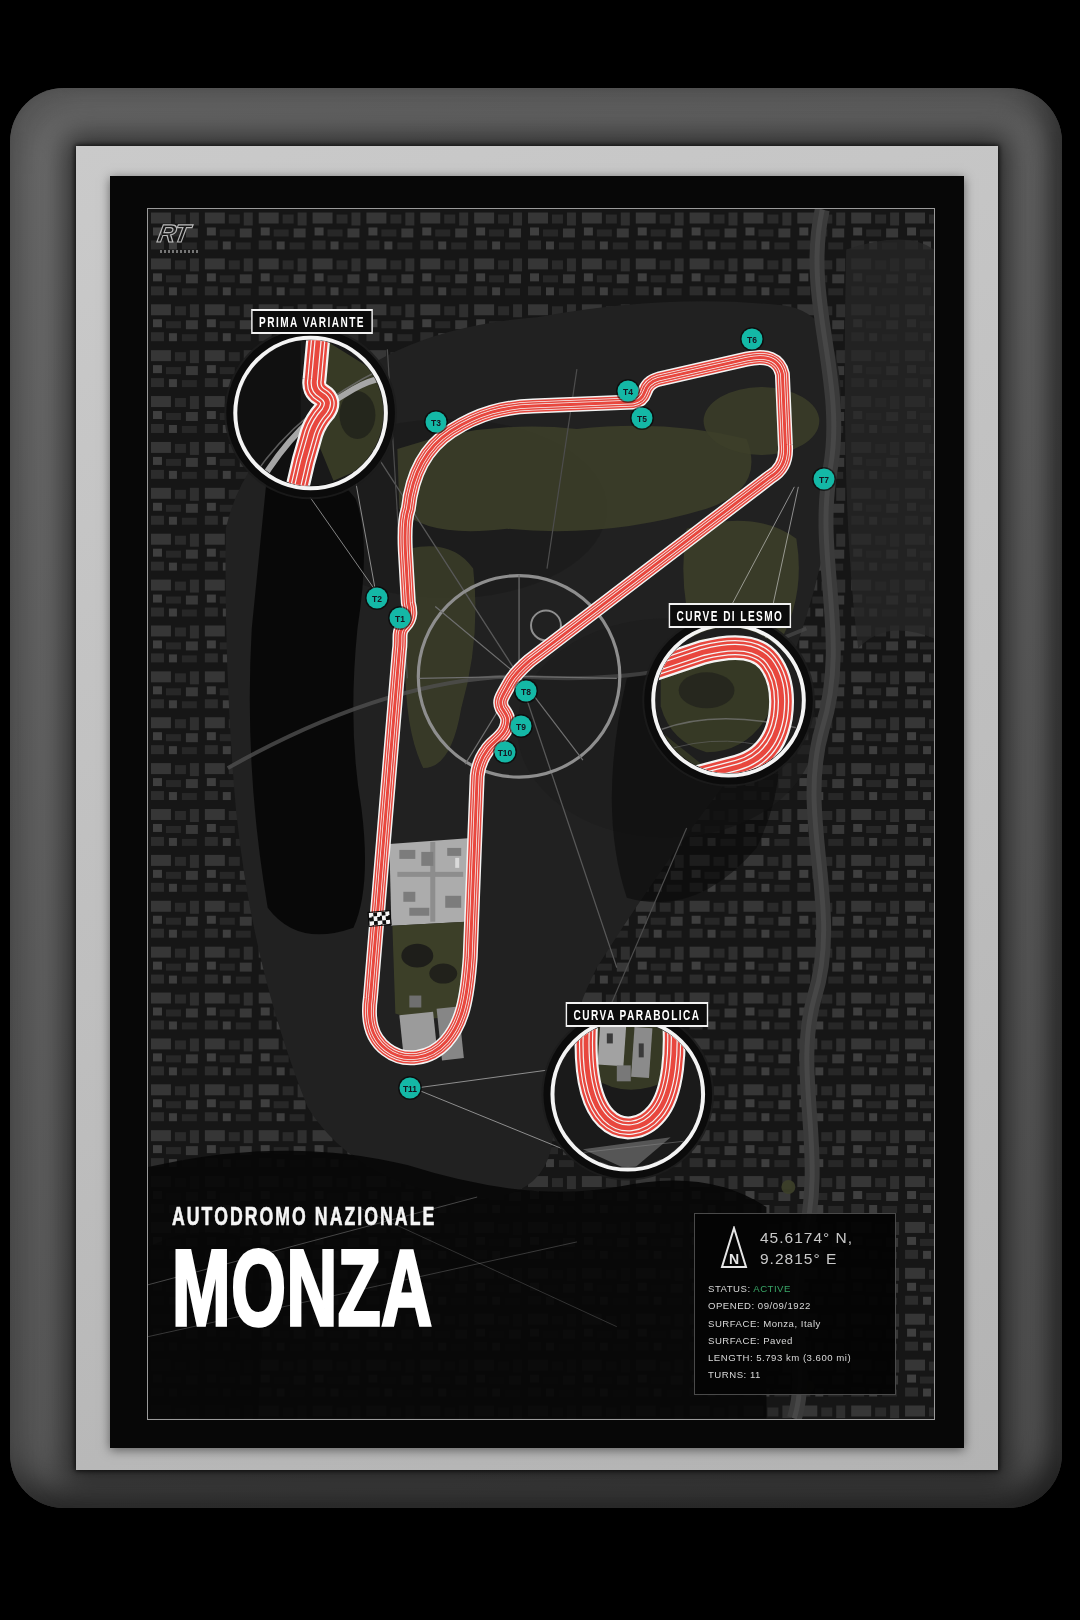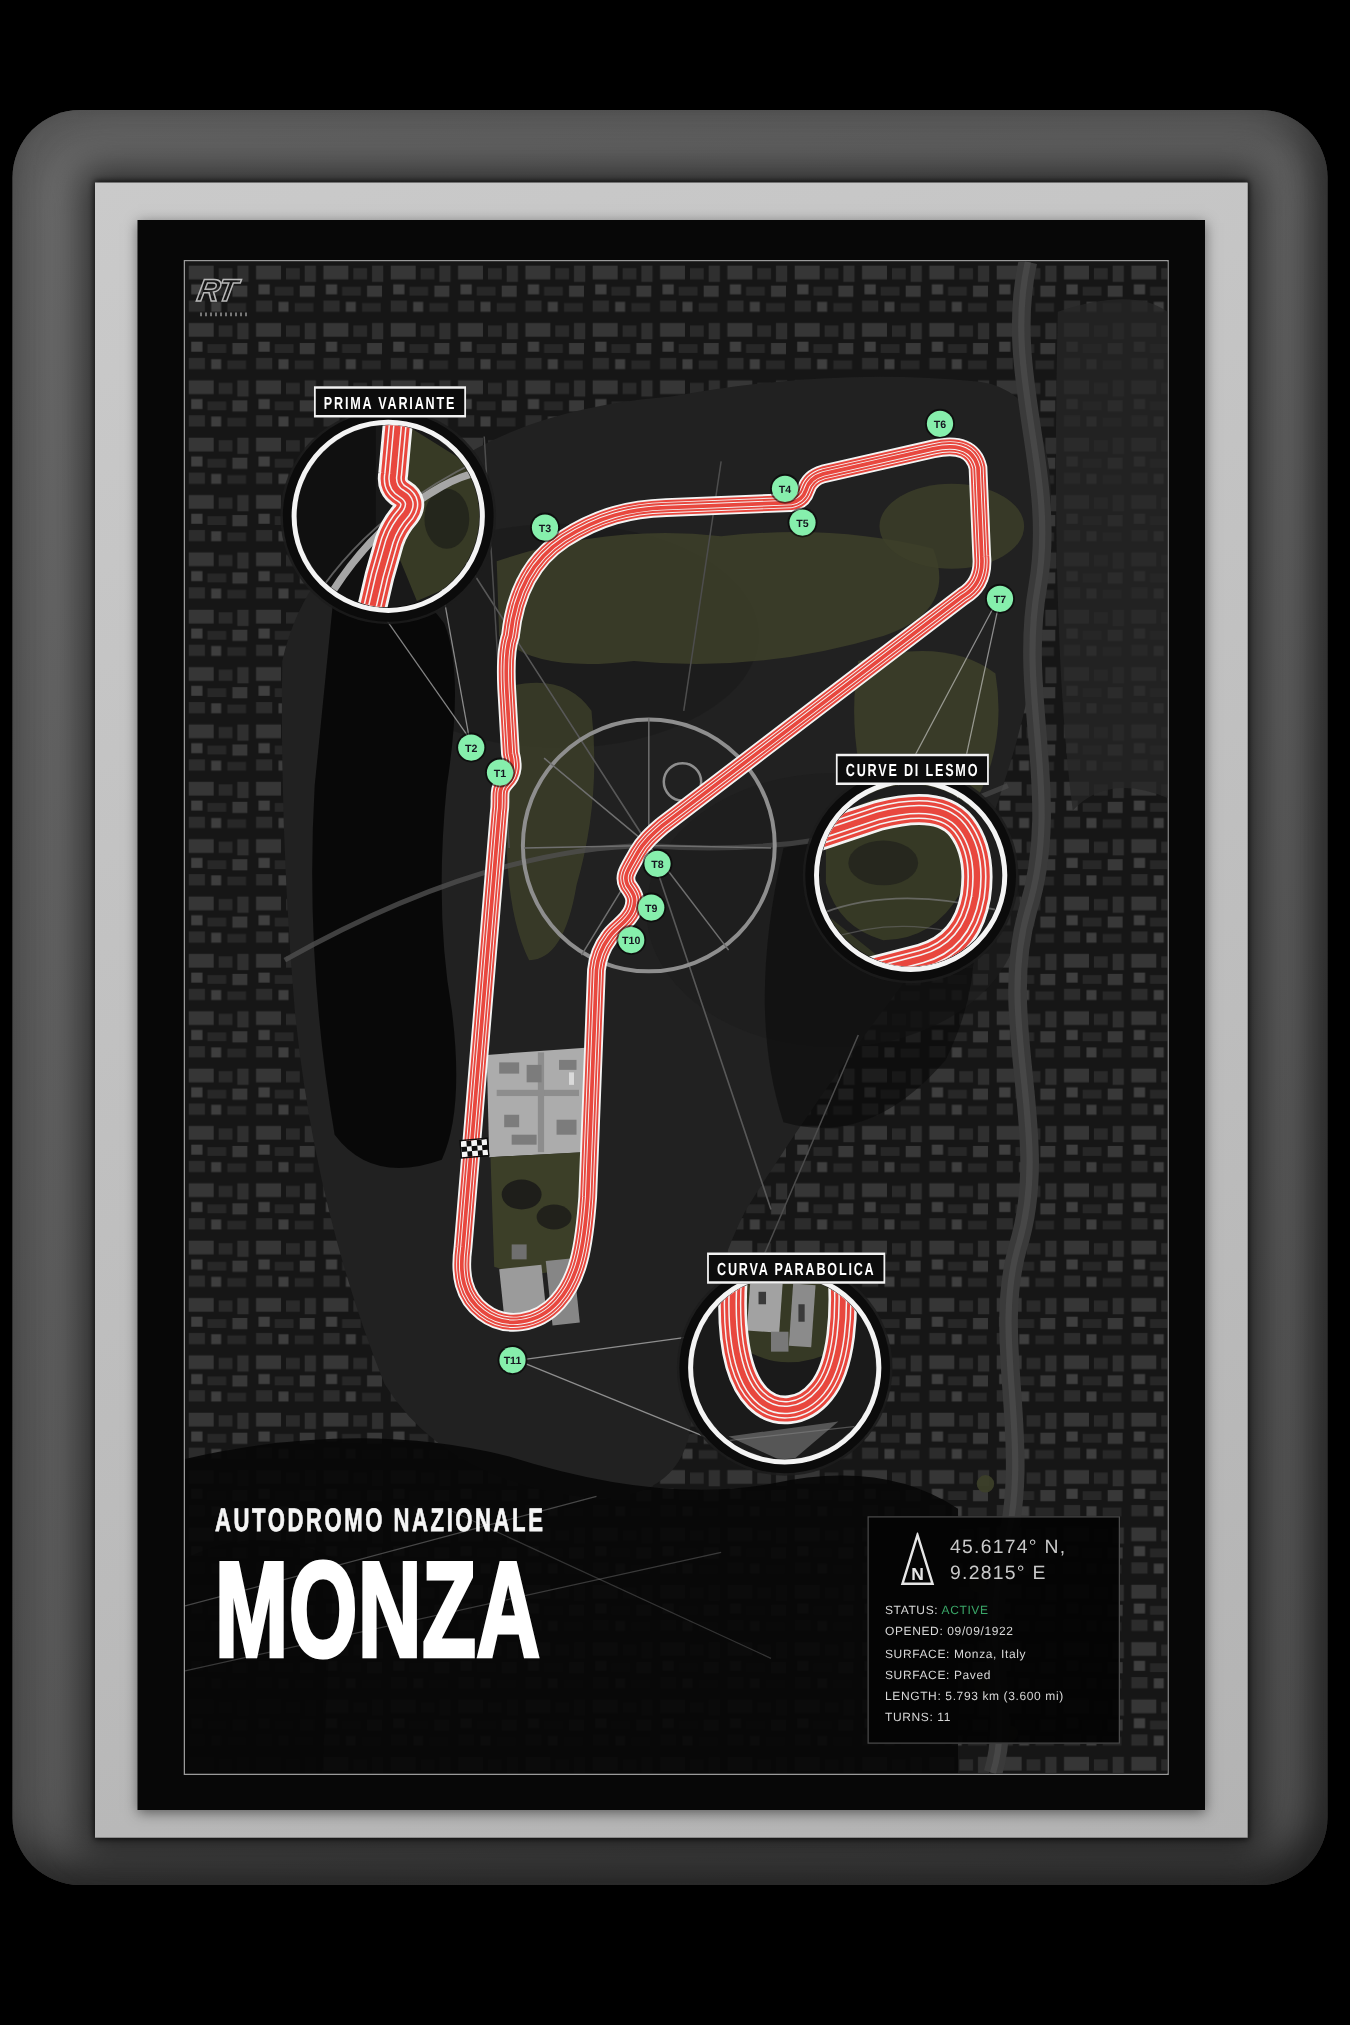--- a/index.html
+++ b/index.html
@@ -31,21 +31,21 @@
            -webkit-text-stroke:1.2px #c9c9c9;transform:skewX(-10deg);opacity:.9;}
   .rt-sub{position:absolute;left:12px;top:41px;width:38px;height:3px;opacity:.65;
           background:repeating-linear-gradient(90deg,#aaa 0 2px,transparent 2px 4px);}
 
   .callout{position:absolute;transform:translateX(-50%) scaleX(.72);
            background:#0c0c0c;border:2px solid #f2f2f2;color:#fff;
            font-weight:bold;font-size:14px;letter-spacing:2px;line-height:1;
            padding:4px 9px 3px;white-space:nowrap;}
 
   .turn{position:absolute;width:21px;height:21px;border-radius:50%;
-        background:#86efac;color:#15151f;font-weight:bold;font-size:8.5px;
+        background:#14b8a6;color:#15151f;font-weight:bold;font-size:8.5px;
         display:flex;align-items:center;justify-content:center;
         transform:translate(-50%,-50%);letter-spacing:0;
         box-shadow:0 0 0 1.5px rgba(0,0,0,.55);}
 
   .flag{position:absolute;left:220px;top:702px;width:21px;height:13px;
         transform:rotate(-5deg);border:1px solid #0a0a0a;
         background-image:conic-gradient(#0c0c0c 0 90deg,#f5f5f5 0 180deg,#0c0c0c 0 270deg,#f5f5f5 0);
         background-size:8.4px 8.7px;}
 
   .title-block{position:absolute;left:24px;top:992px;color:#f5f5f5;}
@@ -299,22 +299,22 @@
     <div class="callout" style="left:164px;top:100px;">PRIMA VARIANTE</div>
     <div class="callout" style="left:582px;top:394px;">CURVE DI LESMO</div>
     <div class="callout" style="left:489px;top:793px;">CURVA PARABOLICA</div>
 
     <div class="turn" style="left:252px;top:409px;">T1</div>
     <div class="turn" style="left:229px;top:389px;">T2</div>
     <div class="turn" style="left:288px;top:213px;">T3</div>
     <div class="turn" style="left:480px;top:182px;">T4</div>
     <div class="turn" style="left:494px;top:169px;margin-top:40px;">T5</div>
     <div class="turn" style="left:604px;top:130px;">T6</div>
-    <div class="turn" style="left:652px;top:270px;text-align:right;">T7</div>
-    <div class="turn" style="left:378px;top:482px;">T8</div>
+    <div class="turn" style="left:676px;top:270px;text-align:right;">T7</div>
+    <div class="turn" style="left:378px;top:482px;border-radius:10px;">T8</div>
     <div class="turn" style="left:373px;top:517px;">T9</div>
     <div class="turn" style="left:357px;top:543px;">T10</div>
     <div class="turn" style="left:262px;top:879px;">T11</div>
 
     <div class="flag"></div>
 
     <div class="title-block">
       <div class="subtitle">AUTODROMO NAZIONALE</div>
       <div class="big-title">MONZA</div>
     </div>

